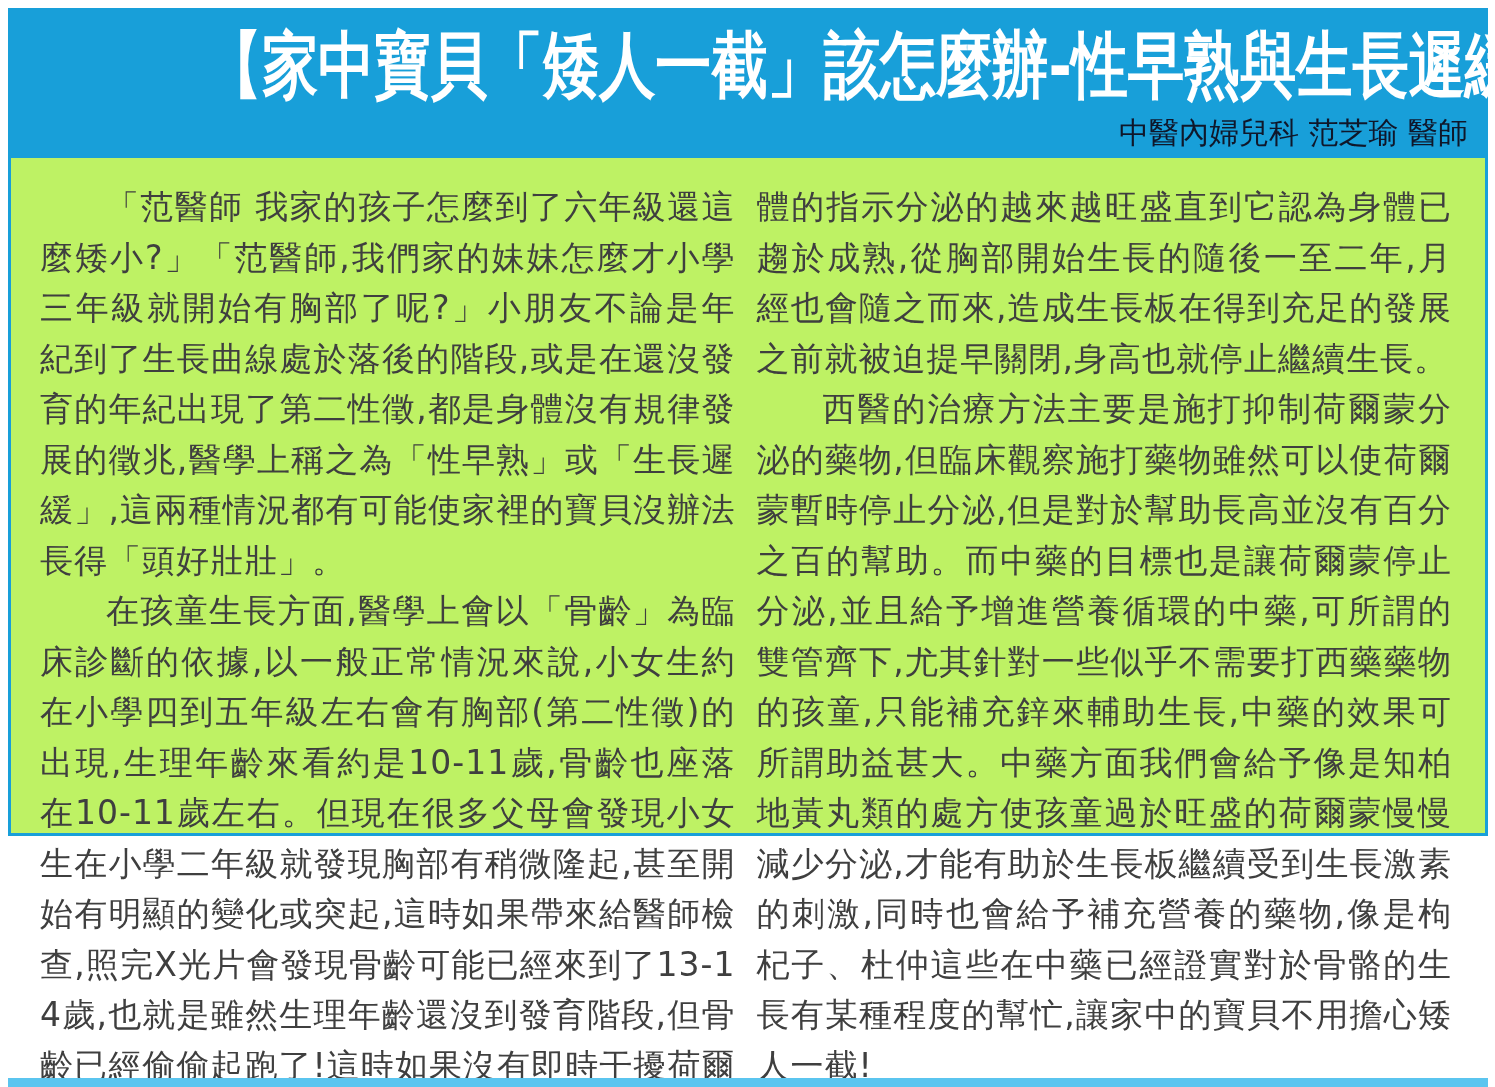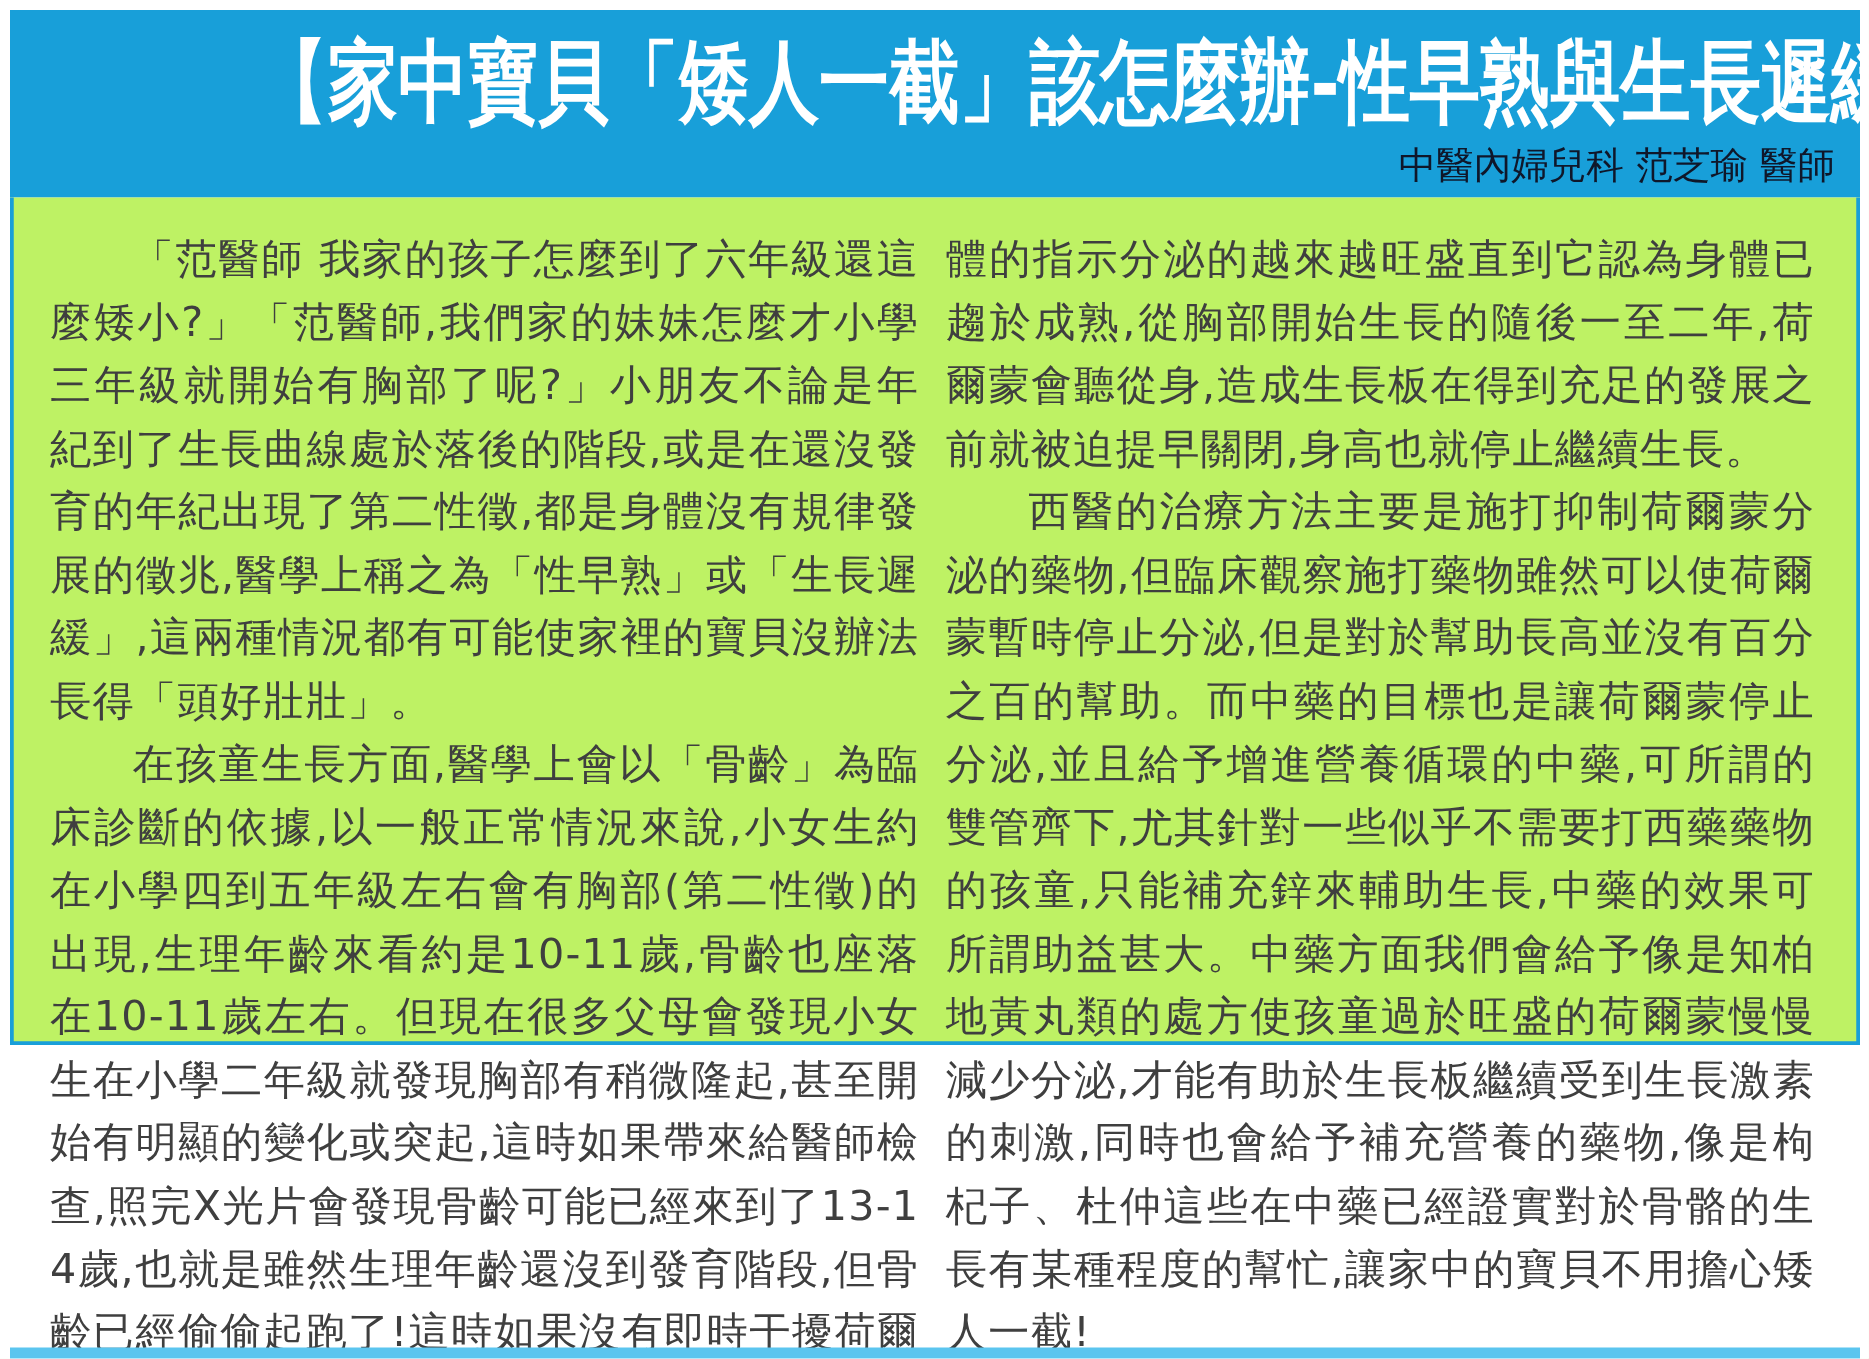--- a/index.html
+++ b/index.html
@@ -110,21 +110,21 @@
 
   <div class="content-box">
     <div class="columns">
 
       <div class="col">
         <p class="indent">「范醫師 我家的孩子怎麼到了六年級還這麼矮小?」「范醫師,我們家的妹妹怎麼才小學三年級就開始有胸部了呢?」小朋友不論是年紀到了生長曲線處於落後的階段,或是在還沒發育的年紀出現了第二性徵,都是身體沒有規律發展的徵兆,醫學上稱之為「性早熟」或「生長遲緩」,這兩種情況都有可能使家裡的寶貝沒辦法長得「頭好壯壯」。</p>
         <p class="indent">在孩童生長方面,醫學上會以「骨齡」為臨床診斷的依據,以一般正常情況來說,小女生約在小學四到五年級左右會有胸部(第二性徵)的出現,生理年齡來看約是10-11歲,骨齡也座落在10-11歲左右。但現在很多父母會發現小女生在小學二年級就發現胸部有稍微隆起,甚至開始有明顯的變化或突起,這時如果帶來給醫師檢查,照完X光片會發現骨齡可能已經來到了13-14歲,也就是雖然生理年齡還沒到發育階段,但骨齡已經偷偷起跑了!這時如果沒有即時干擾荷爾蒙的分泌,荷爾蒙會聽從身</p>
       </div>
 
       <div class="col">
-        <p>體的指示分泌的越來越旺盛直到它認為身體已趨於成熟,從胸部開始生長的隨後一至二年,荷爾蒙會聽從身,造成生長板在得到充足的發展之前就被迫提早關閉,身高也就停止繼續生長。</p>
+        <p>體的指示分泌的越來越旺盛直到它認為身體已趨於成熟,從胸部開始生長的隨後一至二年,月經也會隨之而來,造成生長板在得到充足的發展之前就被迫提早關閉,身高也就停止繼續生長。</p>
         <p class="indent">西醫的治療方法主要是施打抑制荷爾蒙分泌的藥物,但臨床觀察施打藥物雖然可以使荷爾蒙暫時停止分泌,但是對於幫助長高並沒有百分之百的幫助。而中藥的目標也是讓荷爾蒙停止分泌,並且給予增進營養循環的中藥,可所謂的雙管齊下,尤其針對一些似乎不需要打西藥藥物的孩童,只能補充鋅來輔助生長,中藥的效果可所謂助益甚大。中藥方面我們會給予像是知柏地黃丸類的處方使孩童過於旺盛的荷爾蒙慢慢減少分泌,才能有助於生長板繼續受到生長激素的刺激,同時也會給予補充營養的藥物,像是枸杞子、杜仲這些在中藥已經證實對於骨骼的生長有某種程度的幫忙,讓家中的寶貝不用擔心矮人一截!</p>
       </div>
 
     </div>
   </div>
 
   <div class="bottom-bar"></div>
 
 </div>
 

